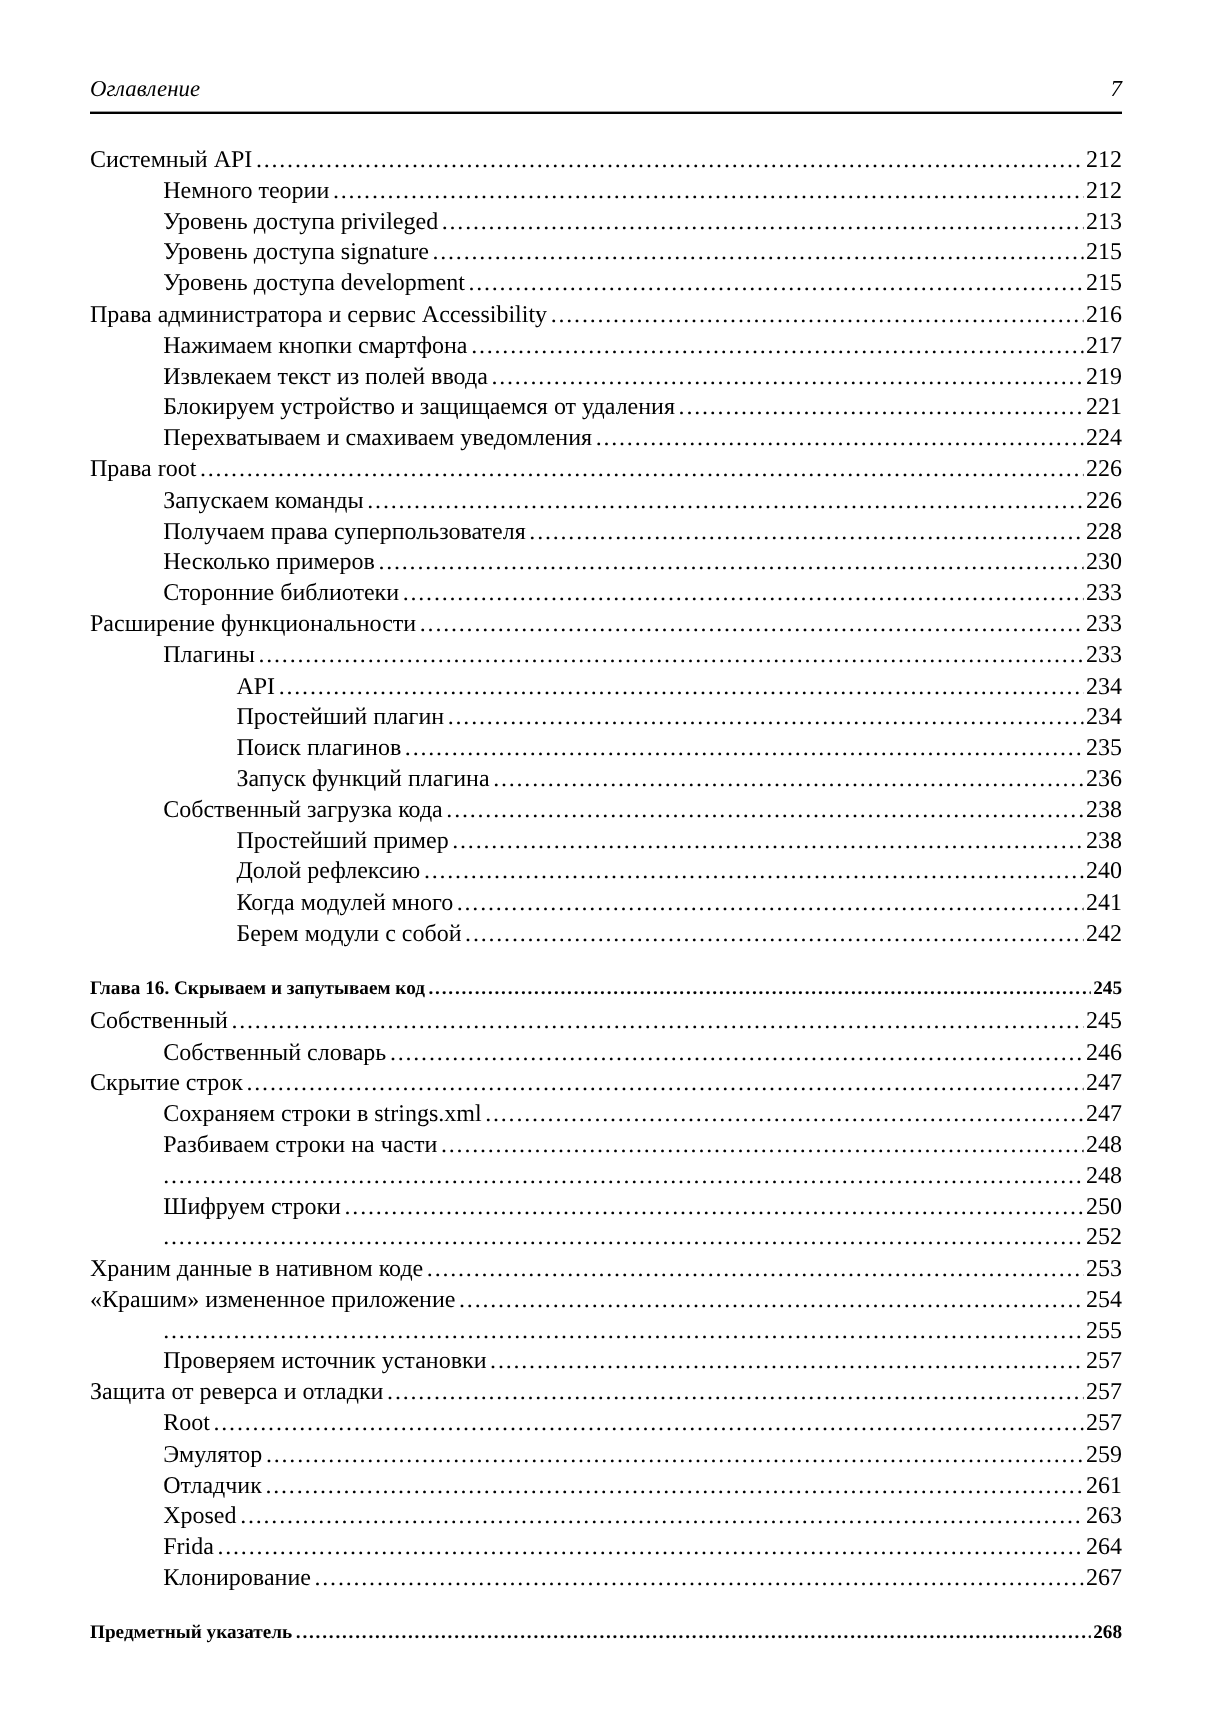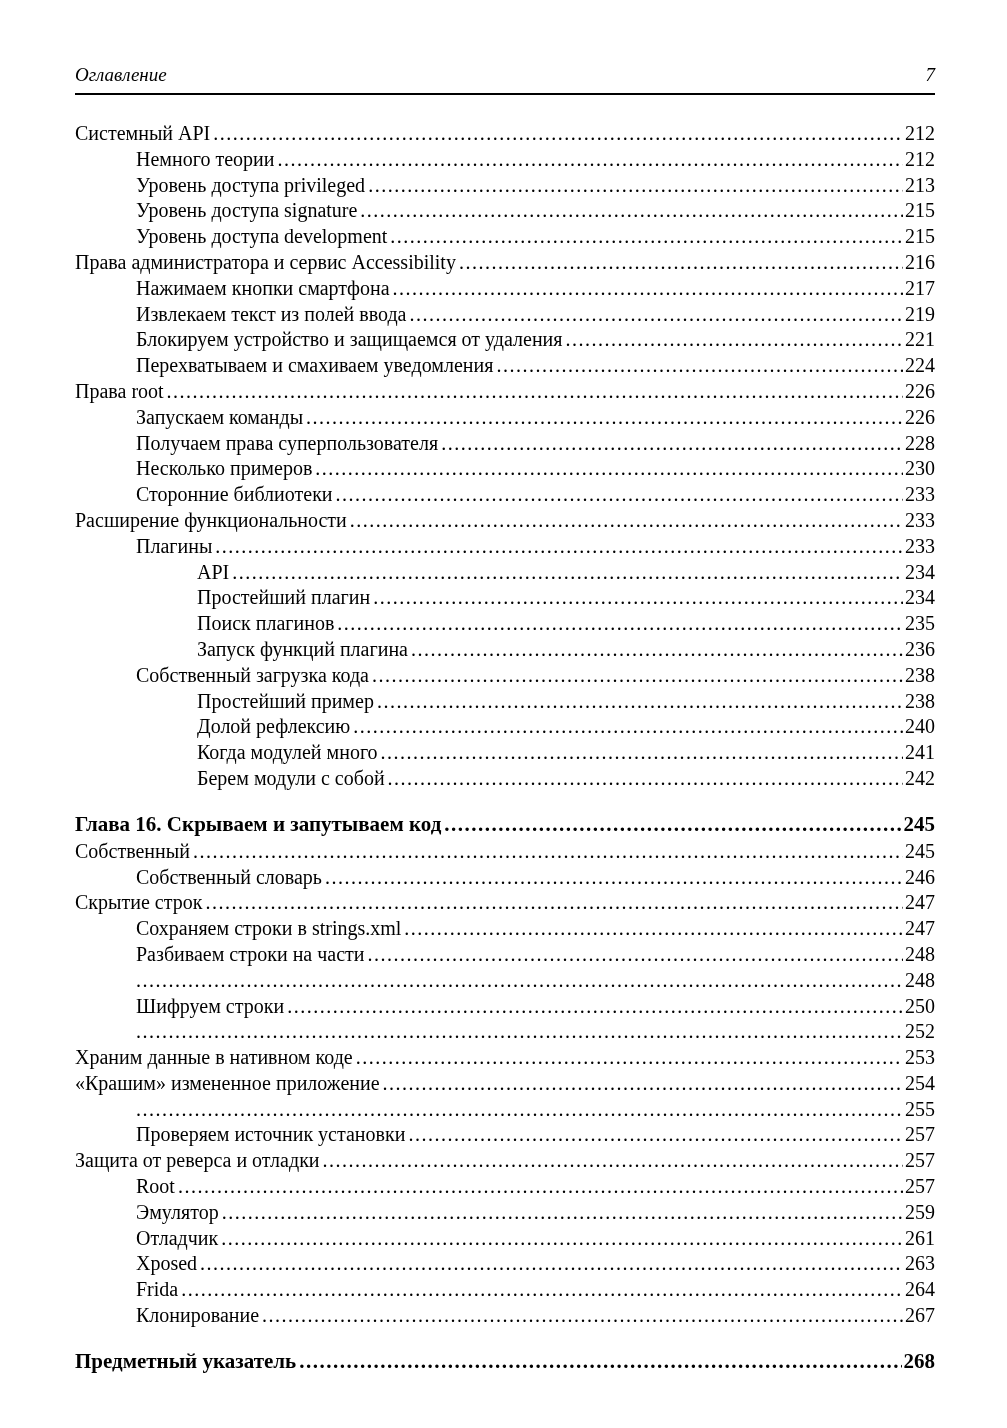--- a/index.html
+++ b/index.html
@@ -37,21 +37,21 @@
     display: flex;
     align-items: baseline;
     font-size: 20px;
     line-height: 25.8px;
     white-space: nowrap;
   }
   .toc-row.lvl1 { padding-left: 61px; justify-content: center; }
   .toc-row.lvl2 { padding-left: 122px; }
   .toc-row.bold {
     font-weight: bold;
-    font-size: 21px;
+    font-size: 16px;
     line-height: 30px;
   }
   .toc-row.gap { margin-top: 17px; }
   .toc-row .t {
     flex: 0 0 auto;
     padding-right: 3px;
   }
   .toc-row .dots {
     flex: 1 1 auto;
     min-width: 0;

